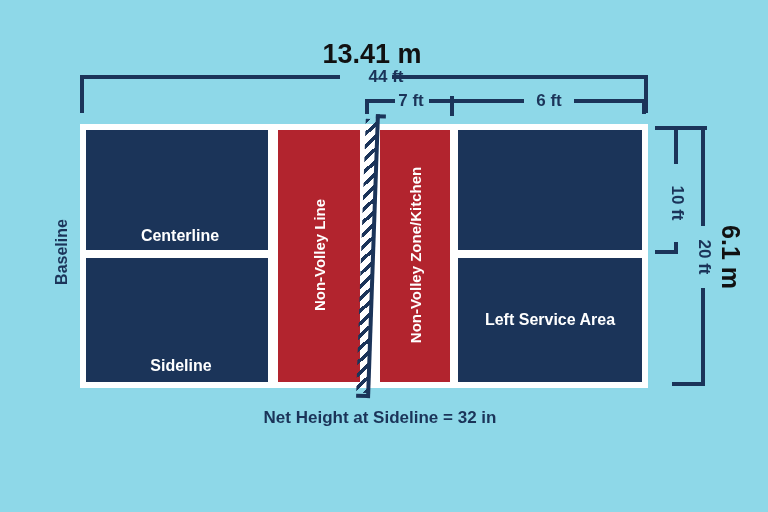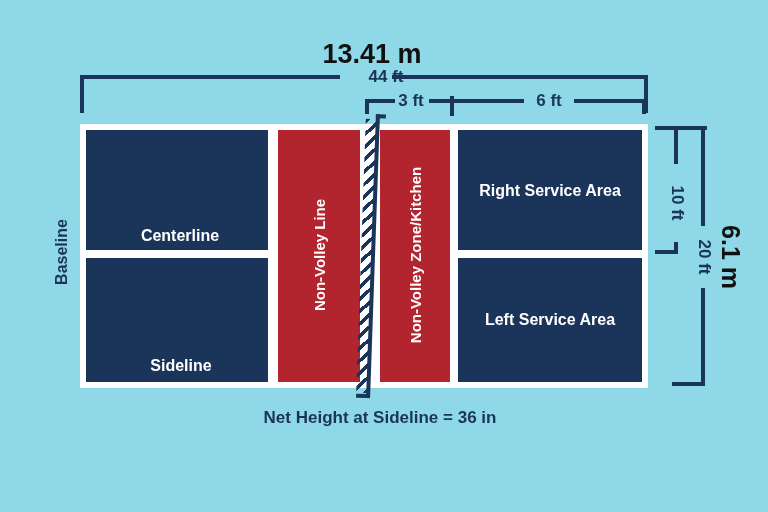--- a/index.html
+++ b/index.html
@@ -45,40 +45,39 @@
   <div class="dimline" style="left:80px;top:75px;width:260px;height:4px;"></div>
   <div class="dimline" style="left:392px;top:75px;width:256px;height:4px;"></div>
   <div class="dimline" style="left:80px;top:75px;width:4px;height:38px;"></div>
   <div class="dimline" style="left:644px;top:75px;width:4px;height:38px;"></div>
   <div class="dimlabel" style="left:366px;top:77px;margin-left:20px;">44 ft</div>
 
   <div class="dimline" style="left:365px;top:99px;width:30px;height:4px;"></div>
   <div class="dimline" style="left:429px;top:99px;width:23px;height:4px;"></div>
   <div class="dimline" style="left:365px;top:99px;width:4px;height:15px;"></div>
   <div class="dimline" style="left:450px;top:96px;width:4px;height:20px;"></div>
-  <div class="dimlabel" style="left:411px;top:101px;">3 ft</div>
+  <div class="dimlabel" style="left:411px;top:101px;">7 ft</div>
 
   <div class="dimline" style="left:454px;top:99px;width:70px;height:4px;"></div>
   <div class="dimline" style="left:574px;top:99px;width:72px;height:4px;"></div>
   <div class="dimline" style="left:642px;top:99px;width:4px;height:15px;"></div>
   <div class="dimlabel" style="left:549px;top:101px;">6 ft</div>
 
   <div class="court">
     <div class="panel" style="left:6px;top:6px;width:182px;height:120px;"></div>
     <div class="panel" style="left:6px;top:134px;width:182px;height:124px;"></div>
     <div class="redpanel" style="left:198px;top:6px;width:82px;height:252px;"></div>
     <div class="redpanel" style="left:300px;top:6px;width:70px;height:252px;"></div>
     <div class="panel" style="left:378px;top:6px;width:184px;height:120px;"></div>
     <div class="panel" style="left:378px;top:134px;width:184px;height:124px;"></div>
 
     <div class="panel-label" style="left:100px;top:112px;">Centerline</div>
     <div class="panel-label" style="left:101px;top:242px;">Sideline</div>
     <div class="panel-label-v" style="left:239px;top:131px;">Non-Volley Line</div>
     <div class="panel-label-v" style="left:335px;top:131px;">Non-Volley Zone/Kitchen</div>
-    <div class="panel-label" style="left:470px;top:67px;">Right Service Area</div>
     <div class="panel-label" style="left:470px;top:196px;text-align:right;">Left Service Area</div>
   </div>
 
   <div class="net">
     <div class="net-hatch"></div>
     <div class="net-rail"></div>
     <div class="net-cap-top"></div>
     <div class="net-cap-bottom"></div>
   </div>
 
@@ -90,15 +89,15 @@
   <div class="dimline" style="left:655px;top:250px;width:23px;height:4px;"></div>
   <div class="dimlabel rot-cw" style="left:677px;top:203px;">10 ft</div>
 
   <div class="dimline" style="left:701px;top:126px;width:4px;height:100px;"></div>
   <div class="dimline" style="left:701px;top:288px;width:4px;height:98px;"></div>
   <div class="dimline" style="left:672px;top:382px;width:33px;height:4px;"></div>
   <div class="dimlabel rot-cw" style="left:704px;top:257px;">20 ft</div>
 
   <div class="metric rot-cw" style="left:730px;top:257px;font-size:25px;">6.1 m</div>
 
-  <div class="note" style="left:380px;top:418px;">Net Height at Sideline = 36 in</div>
+  <div class="note" style="left:380px;top:418px;">Net Height at Sideline = 32 in</div>
 
 </div>
 
 </body></html>

